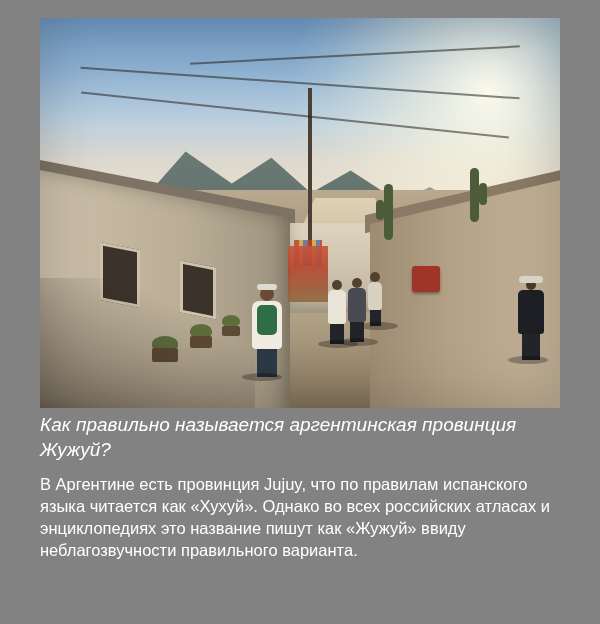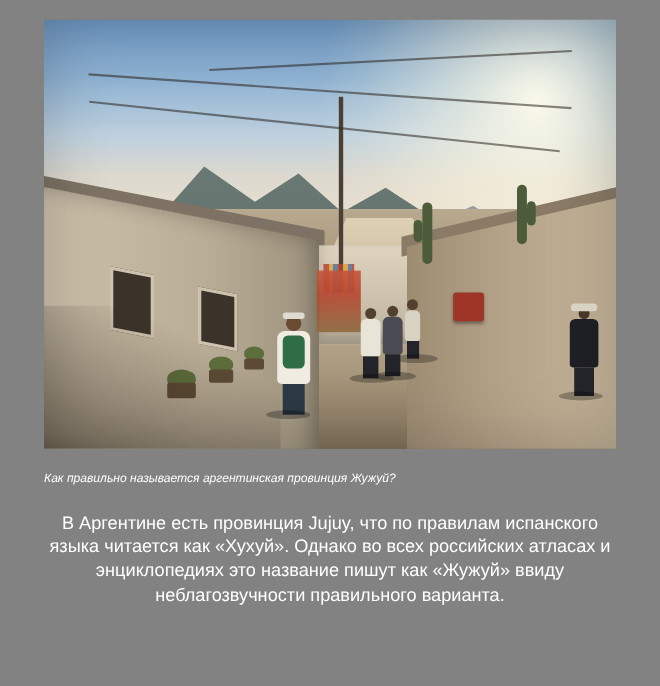--- a/index.html
+++ b/index.html
@@ -269,35 +269,34 @@
   }
   .photo-vignette {
     position: absolute; inset: 0;
     box-shadow: inset 0 0 60px rgba(0,0,0,.22);
     pointer-events: none;
   }
 
   
   .caption {
     width: 520px;
-    margin-top: 20px;
+    margin-top: 4px;
     color: #ffffff;
     font-style: italic;
-    font-size: 11px;
+    font-size: 19px;
     line-height: 1.32;
     font-family: "Liberation Sans", sans-serif;
   }
   .bodytext {
     width: 520px;
-    margin-top: 23px;
+    margin-top: 12px;
     color: #ffffff;
     font-size: 16.5px;
     line-height: 1.33;
     font-family: "Liberation Sans", sans-serif;
-    text-align: center;
   }
 </style>
 </head>
 <body>
 
 <div class="page">
 
   <div class="photo">
     <div class="sky"></div>
     <div class="sun-glow"></div>

